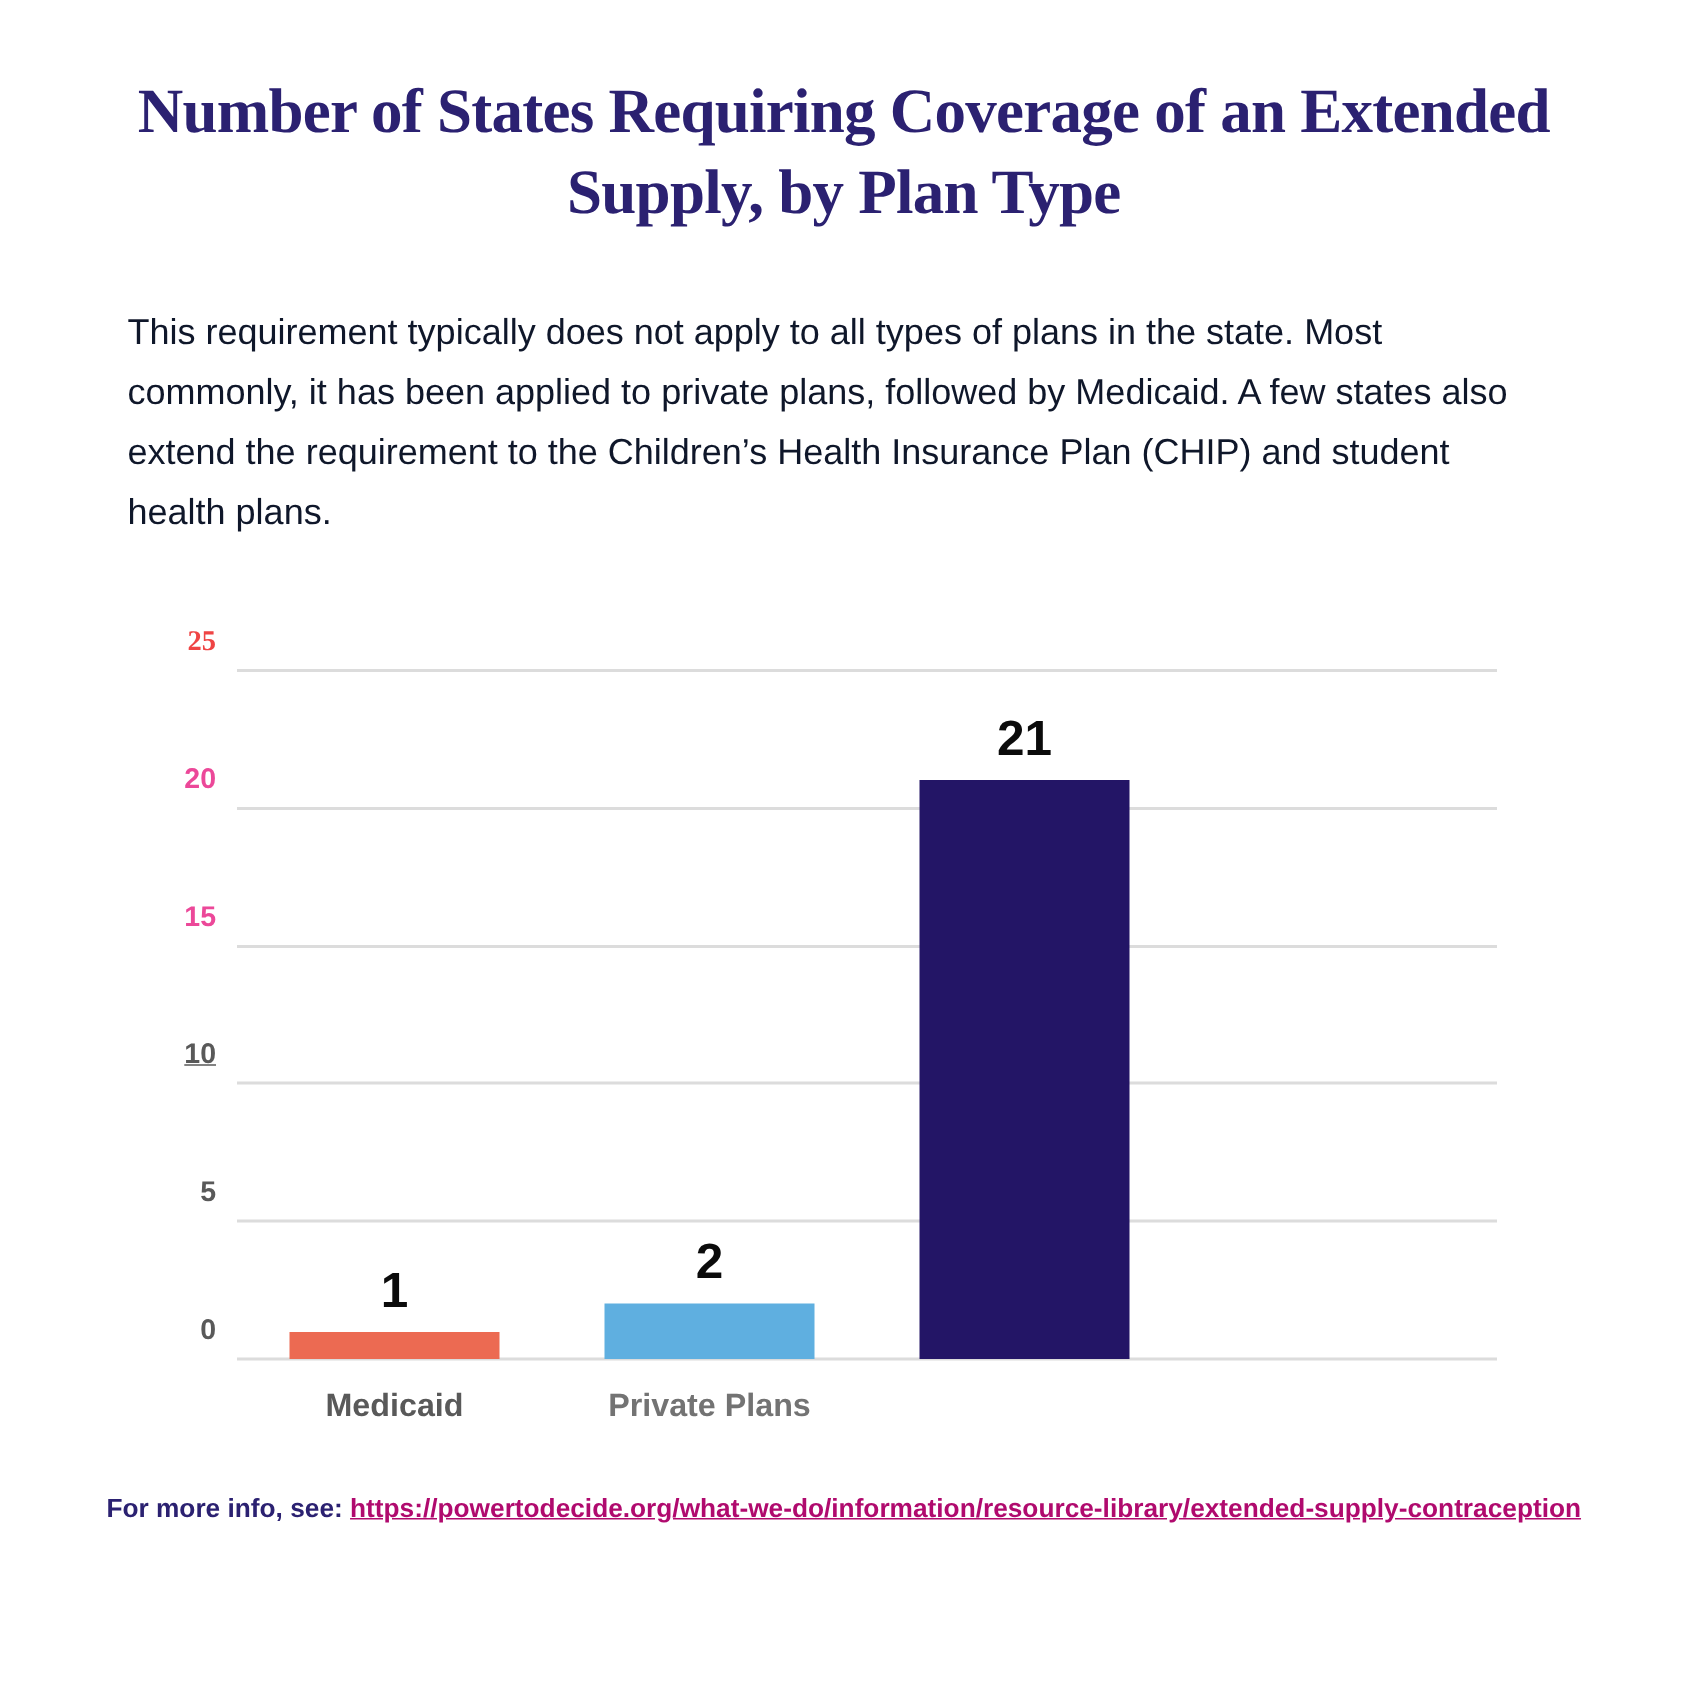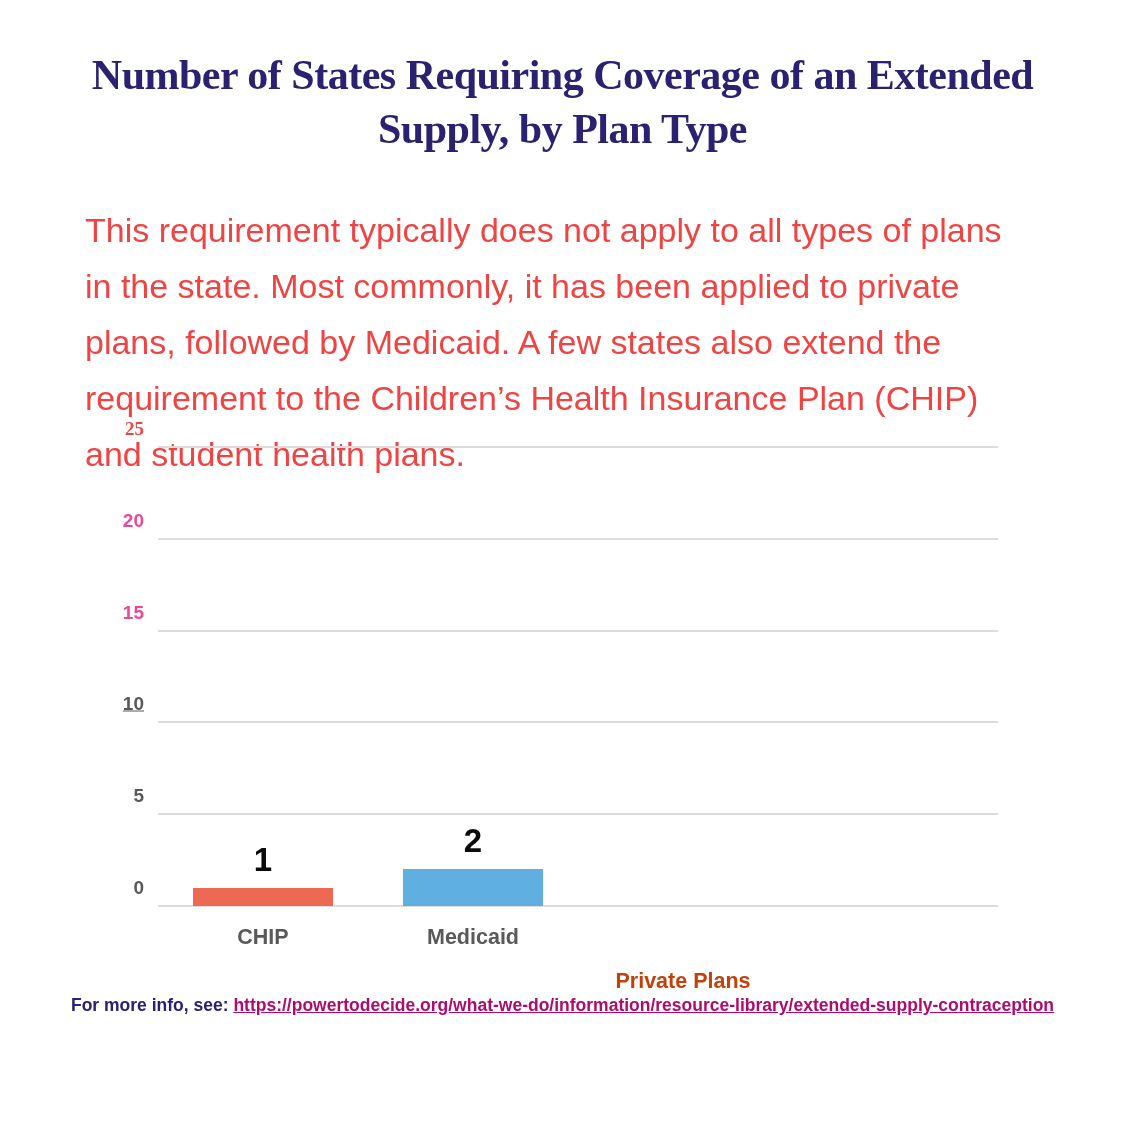--- a/index.html
+++ b/index.html
@@ -20,24 +20,24 @@
     line-height: 54px;
     font-weight: 700;
     color: #2B2171;
     letter-spacing: -0.5px;
     font-family: Liberation Serif, serif;
   }
   .description {
     position: absolute;
     top: 202px; left: 85px;
     width: 940px;
-    font-size: 34px;
-    line-height: 56px;
+    font-size: 24px;
+    line-height: 40px;
     font-weight: 400;
-    color: #ef4444;
+    color: #0f172a;
   }
   
   .chart {
     position: absolute;
     left: 158px; top: 447px;
     width: 840px; height: 459px;
   }
   .gridline {
     position: absolute;
     left: 0; right: 0;
@@ -141,30 +141,31 @@
     </div>
   <div class="bars" id="bars">
       <div class="bar-slot">
         <div class="bar-value" style="color: rgb(11, 11, 11);">1</div>
         <div class="bar" style="height: 4%; background: rgb(236, 106, 82);"></div>
       </div>
       <div class="bar-slot">
         <div class="bar-value" style="color: rgb(11, 11, 11);">2</div>
         <div class="bar" style="height: 8%; background: rgb(95, 175, 224);"></div>
       </div>
+      <div class="bar-slot">
+        <div class="bar-value" style="color: rgb(11, 11, 11);">21</div>
+        <div class="bar" style="height: 84%; background: rgb(35, 21, 102);"></div>
+      </div>
     </div>
   <div class="xlabels" id="xlabels">
-      <div class="xlabel">
-        <div class="xlabel-inner" style="color: rgb(89, 89, 89);">CHIP</div>
-      </div>
       <div class="xlabel">
         <div class="xlabel-inner" style="color: rgb(89, 89, 89);">Medicaid</div>
       </div>
       <div class="xlabel">
-        <div class="xlabel-inner" style="color: #c2410c; margin-top: 44px;">Private Plans</div>
+        <div class="xlabel-inner" style="color: #737373;">Private Plans</div>
       </div>
     </div>
 </div>
 
 <div class="footer">
   <span class="footer-label">For more info, see:</span>
   <a class="footer-link">https://powertodecide.org/what-we-do/information/resource-library/extended-supply-contraception</a>
 </div>
 
 </body></html>

